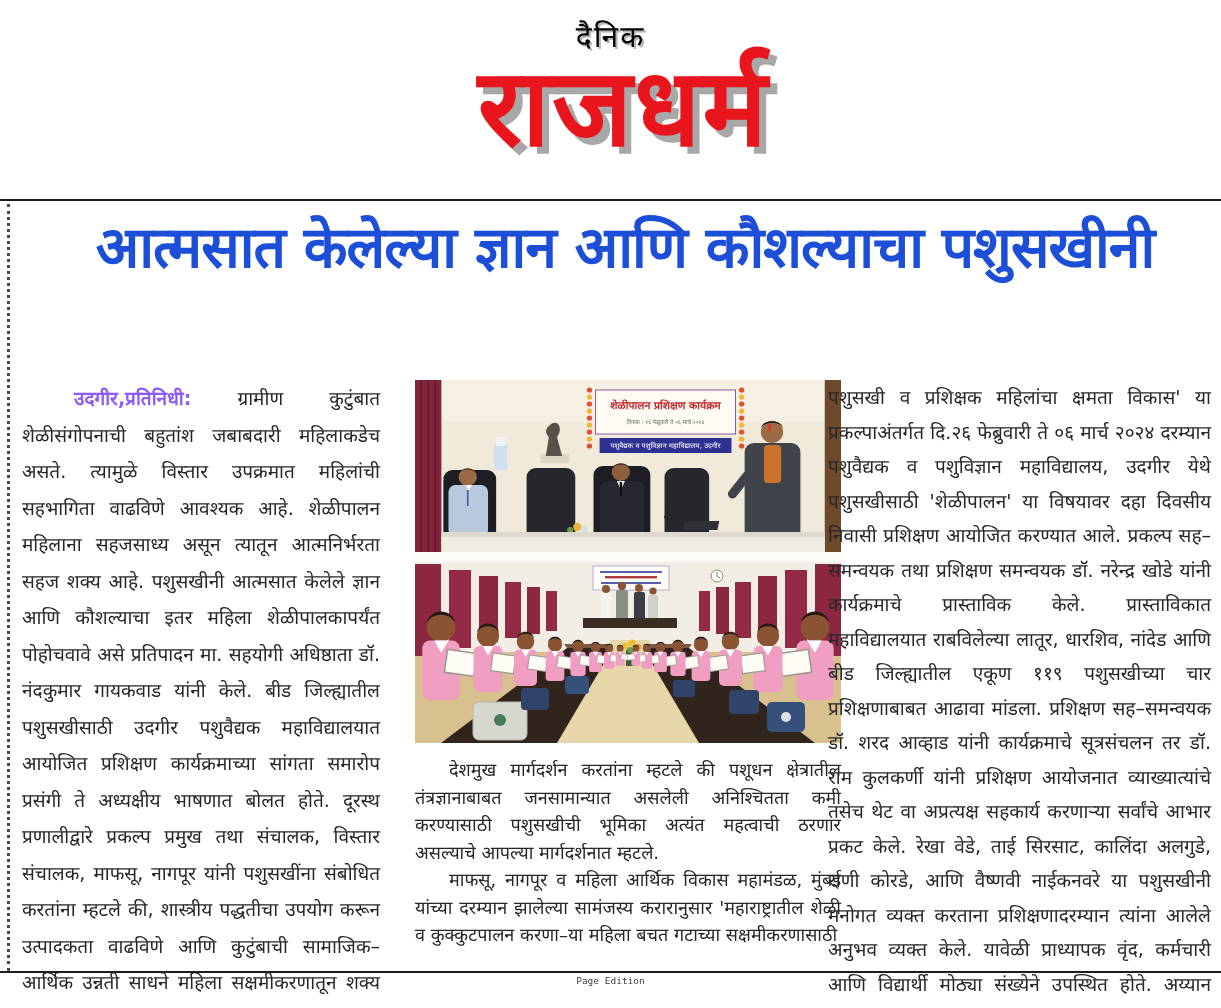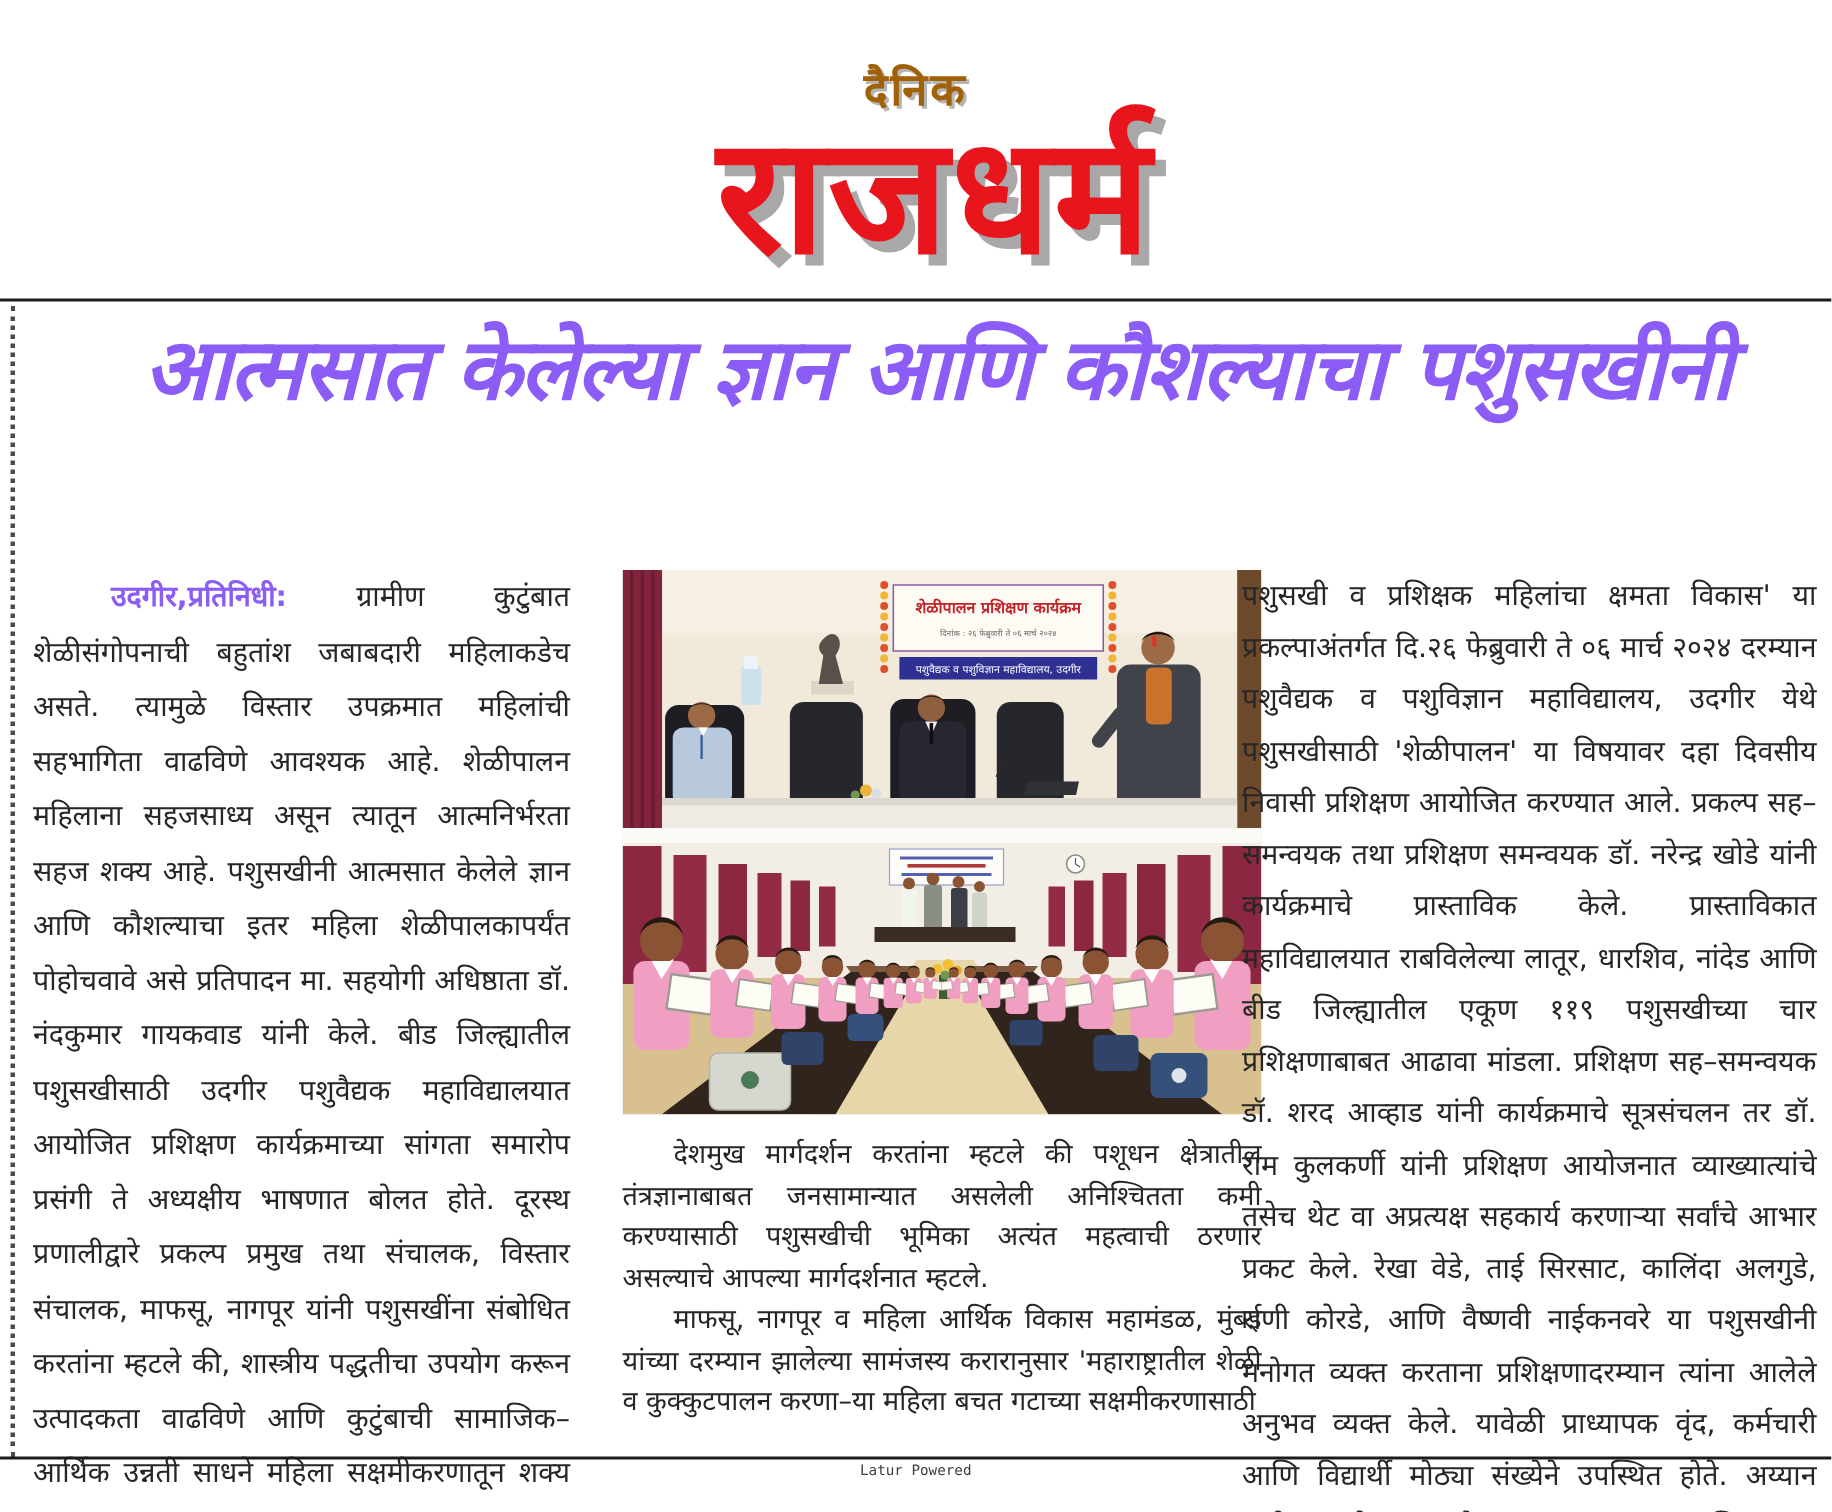--- a/index.html
+++ b/index.html
@@ -2,37 +2,37 @@
 <html><head>
 <meta charset="utf-8">
 <style>
   html,body{margin:0;padding:0;}
   body{
     width:1221px;height:1008px;background:#ffffff;position:relative;
     font-family:"DejaVu Sans",sans-serif;overflow:hidden;
   }
   .masthead{position:absolute;top:22px;left:0;width:1221px;text-align:center;line-height:1;}
   .masthead .tagline{
-    display:block;font-size:30px;font-weight:700;color:#a16207;
-    text-shadow:2px 2px 0 #b5b5b5;letter-spacing:2px;margin-bottom:2px;margin-top:24px;
+    display:block;font-size:30px;font-weight:400;color:#000000;
+    text-shadow:2px 2px 0 #b5b5b5;letter-spacing:2px;margin-bottom:2px;
   }
   .masthead .title{
     display:block;font-size:108px;font-weight:800;color:#e9151d;
     text-shadow:7px 7px 0 #a8a8a8;letter-spacing:2px;margin-left:26px;
   }
   .rule{position:absolute;left:0;width:1221px;height:2px;background:#1c1c1c;}
   .rule.top{top:199px;}
   .rule.bottom{top:971px;}
   .dotted-border{
     position:absolute;left:7px;top:204px;height:767px;width:0;
     border-left:3px dotted #4a4a4a;
   }
   .headline{
     position:absolute;left:40px;top:206px;width:1170px;text-align:center;
-    color:#8b5cf6;font-weight:800;font-style:italic;
+    color:#1d4ed8;font-weight:800;
   }
   .headline .hl1,.headline .hl2{
     display:block;font-size:57px;line-height:83px;letter-spacing:-1px;
     white-space:nowrap;
   }
   .col{position:absolute;top:380px;color:#262626;text-align:justify;}
   .col p{margin:0;}
   .col-left{left:22px;width:358px;font-size:19px;line-height:36.5px;}
   .col-left p{text-indent:0;}
   .col-left .lead{font-weight:800;color:#8b5cf6;}
@@ -283,14 +283,14 @@
   </div>
 </div>
 
 <div class="col col-right">
   <p>पशुसखी व प्रशिक्षक महिलांचा क्षमता विकास' या प्रकल्पाअंतर्गत दि.२६ फेब्रुवारी ते ०६ मार्च २०२४ दरम्यान पशुवैद्यक व पशुविज्ञान महाविद्यालय, उदगीर येथे पशुसखीसाठी 'शेळीपालन' या विषयावर दहा दिवसीय निवासी प्रशिक्षण आयोजित करण्यात आले. प्रकल्प सह–समन्वयक तथा प्रशिक्षण समन्वयक डॉ. नरेन्द्र खोडे यांनी कार्यक्रमाचे प्रास्ताविक केले. प्रास्ताविकात महाविद्यालयात राबविलेल्या लातूर, धारशिव, नांदेड आणि बीड जिल्ह्यातील एकूण ११९ पशुसखीच्या चार प्रशिक्षणाबाबत आढावा मांडला. प्रशिक्षण सह–समन्वयक डॉ. शरद आव्हाड यांनी कार्यक्रमाचे सूत्रसंचलन तर डॉ. राम कुलकर्णी यांनी प्रशिक्षण आयोजनात व्याख्यात्यांचे तसेच थेट वा अप्रत्यक्ष सहकार्य करणाऱ्या सर्वांचे आभार प्रकट केले. रेखा वेडे, ताई सिरसाट, कालिंदा अलगुडे, राणी कोरडे, आणि वैष्णवी नाईकनवरे या पशुसखीनी मनोगत व्यक्त करताना प्रशिक्षणादरम्यान त्यांना आलेले अनुभव व्यक्त केले. यावेळी प्राध्यापक वृंद, कर्मचारी आणि विद्यार्थी मोठ्या संख्येने उपस्थित होते. अय्यान पाटील, संकेत नरवाडे, श्याम सावंडकर आणि अक्षय चिलमे या पदव्युत्तर विद्यार्थ्यांनी प्रशिक्षणाच्या यशस्वी आयोजनात मोलाची भूमिका साकारली.</p>
 </div>
 
 <div class="rule bottom"></div>
 
 <div class="footer">
-  <div>Latur Powered</div>
+  <div>Page Edition</div>
 </div>
 
 </body></html>

